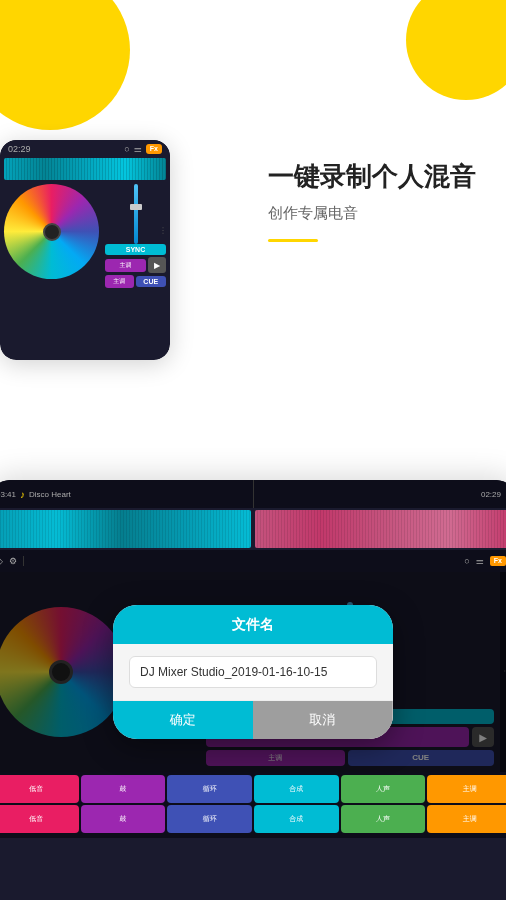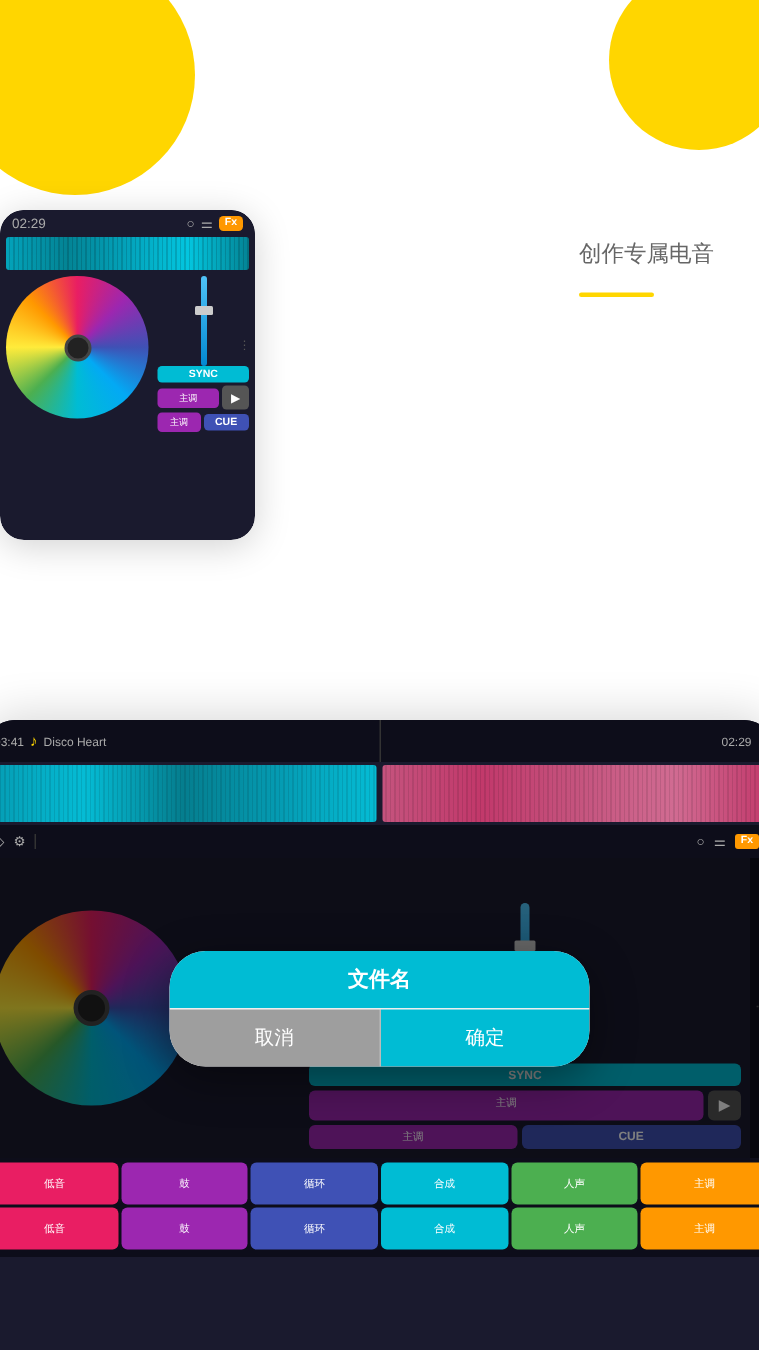--- a/index.html
+++ b/index.html
@@ -658,20 +658,21 @@
           </div>
 
           <div style="position:absolute;right:3px;top:50%;transform:translateY(-50%);">
             <div class="ds-grid-icon">⋮</div>
           </div>
         </div>
       </div>
     </div>
 
     <div class="text-area">
+      <div class="main-title">一键录制个人混音</div>
       <div class="sub-title">创作专属电音</div>
       <div class="yellow-line"></div>
     </div>
   </div>
 
   <div class="bottom-section">
     <div class="device-tablet">
       <div class="tablet-screen">
 
         <div class="tablet-top-row">
@@ -734,23 +735,26 @@
 
           <div style="width:16px;display:flex;align-items:center;justify-content:center;background:#0d0d1a;">
             <div class="t-grid">⋮</div>
           </div>
 
           <div class="dialog-overlay">
             <div class="dialog-box">
               <div class="dialog-header">
                 <span class="dialog-title">文件名</span>
               </div>
+              <div class="dialog-input-area">
+                <div class="dialog-input">DJ Mixer Studio_2019-01-16-10-15</div>
+              </div>
               <div class="dialog-buttons">
+                <div class="dialog-btn confirm">确定</div>
                 <div class="dialog-btn cancel">取消</div>
-                <div class="dialog-btn confirm">确定</div>
               </div>
             </div>
           </div>
         </div>
 
         <div class="tablet-pads-section">
           <div class="pads-row" id="pads-row-1">
               <div class="pad-item" style="background: rgb(233, 30, 99);">低音</div>
               <div class="pad-item" style="background: rgb(156, 39, 176);">鼓</div>
               <div class="pad-item" style="background: rgb(63, 81, 181);">循环</div>

